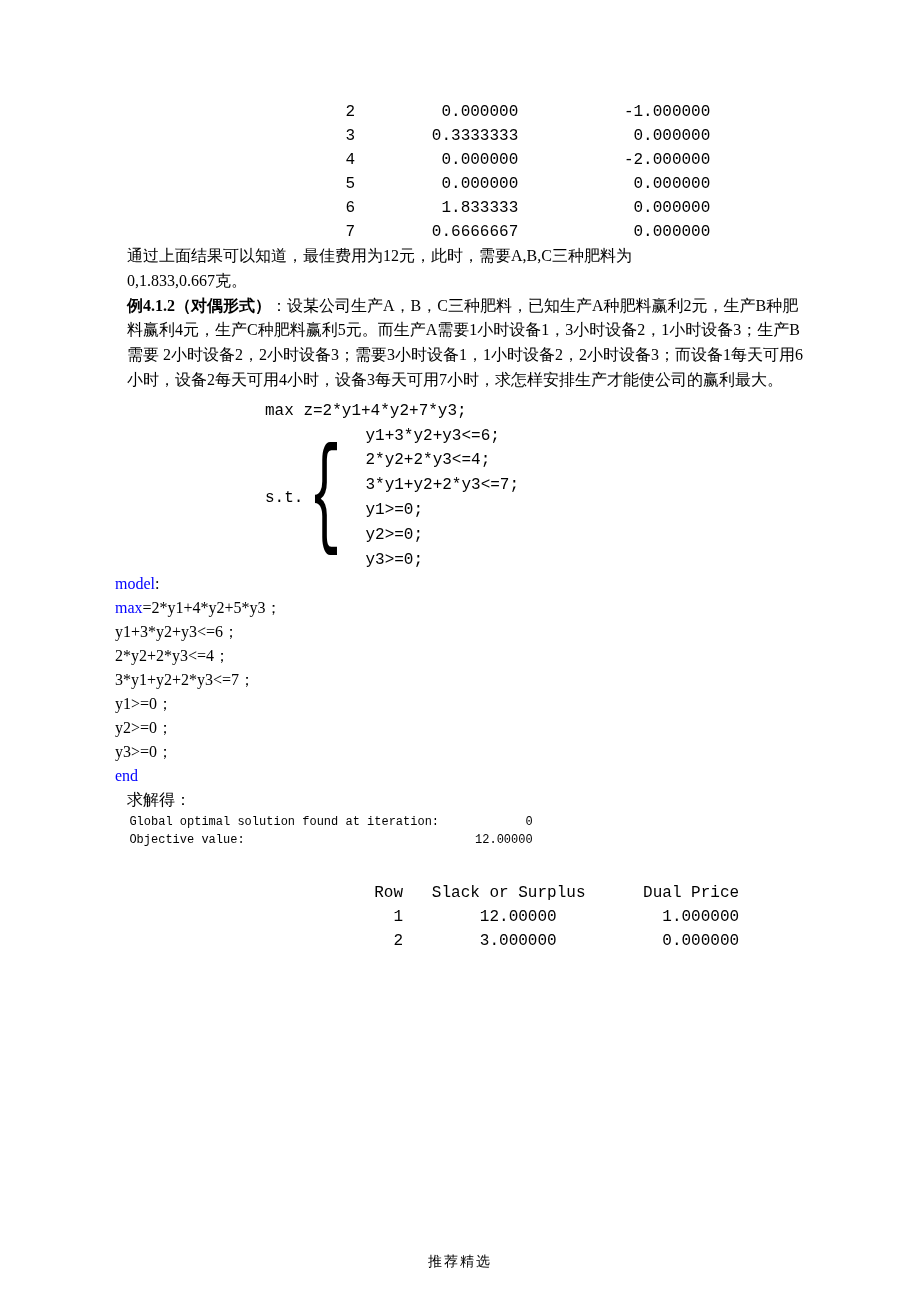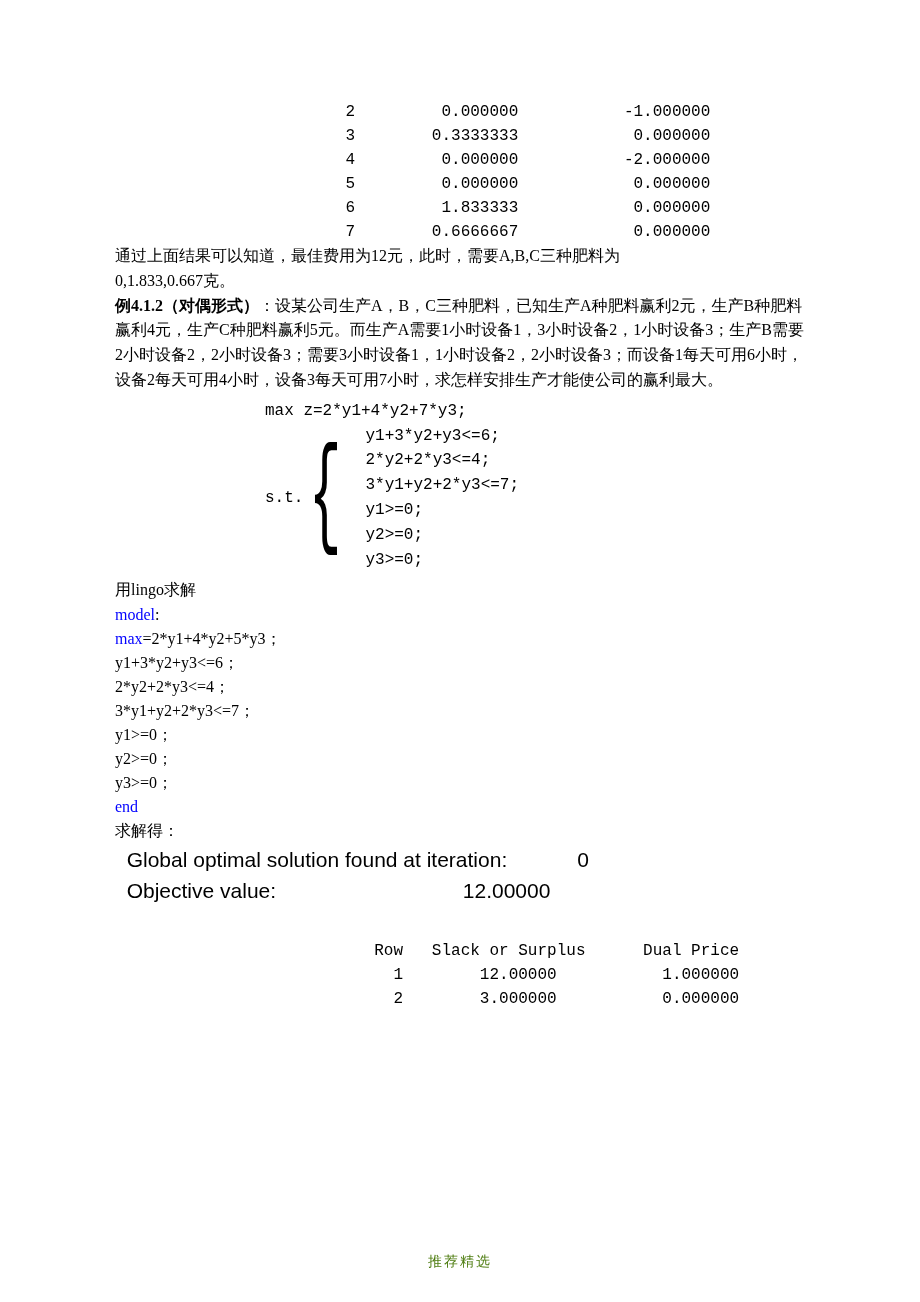--- a/index.html
+++ b/index.html
@@ -20,25 +20,26 @@
   }
   .mono-table {
     font-family: "Courier New", monospace;
     white-space: pre;
     font-size: 16px;
     line-height: 1.5;
   }
   .para {
     font-size: 16px;
     line-height: 1.55;
+    margin-left: 12px;
   }
   .bold { font-weight: bold; }
   .blue { color: #0000ff; }
   .math-block {
-    margin: 6px 0 6px 150px;
+    margin: 6px 0 0 150px;
     font-family: "Courier New", monospace;
     font-size: 16px;
     line-height: 1.55;
   }
   .brace-wrap {
     display: flex;
     align-items: stretch;
   }
   .st-label {
     display: flex;
@@ -59,26 +60,26 @@
   .brace-lines div {
     line-height: 1.55;
   }
   .footer {
     position: absolute;
     bottom: 30px;
     left: 0;
     width: 100%;
     text-align: center;
     font-size: 14px;
-    color: #4d7c0f;
+    color: #000000;
     letter-spacing: 2px;
   }
   .indent-mono {
-    font-family: Liberation Sans, sans-serif;
-    font-size: 21px;
+    font-family: Liberation Mono, monospace;
+    font-size: 12px;
     line-height: 1.5;
     white-space: pre;
   }
   .model-line { font-family: Liberation Serif, serif; }
 </style>
 </head>
 <body>
 
 <div class="page">
 
@@ -108,21 +109,20 @@
           <div>y1+3*y2+y3&lt;=6;</div>
           <div>2*y2+2*y3&lt;=4;</div>
           <div>3*y1+y2+2*y3&lt;=7;</div>
           <div>y1&gt;=0;</div>
           <div>y2&gt;=0;</div>
           <div>y3&gt;=0;</div>
         </div>
     </div>
   </div>
 
-  <div class="para">用lingo求解</div>
   <div class="model-line">
     <span class="blue">model</span><span>:</span>
   </div>
   <div class="model-line">
     <span class="blue">max</span><span>=2*y1+4*y2+5*y3；</span>
   </div>
   <div id="lingo-body">
       <div class="model-line">y1+3*y2+y3&lt;=6；</div>
       <div class="model-line">2*y2+2*y3&lt;=4；</div>
       <div class="model-line">3*y1+y2+2*y3&lt;=7；</div>

